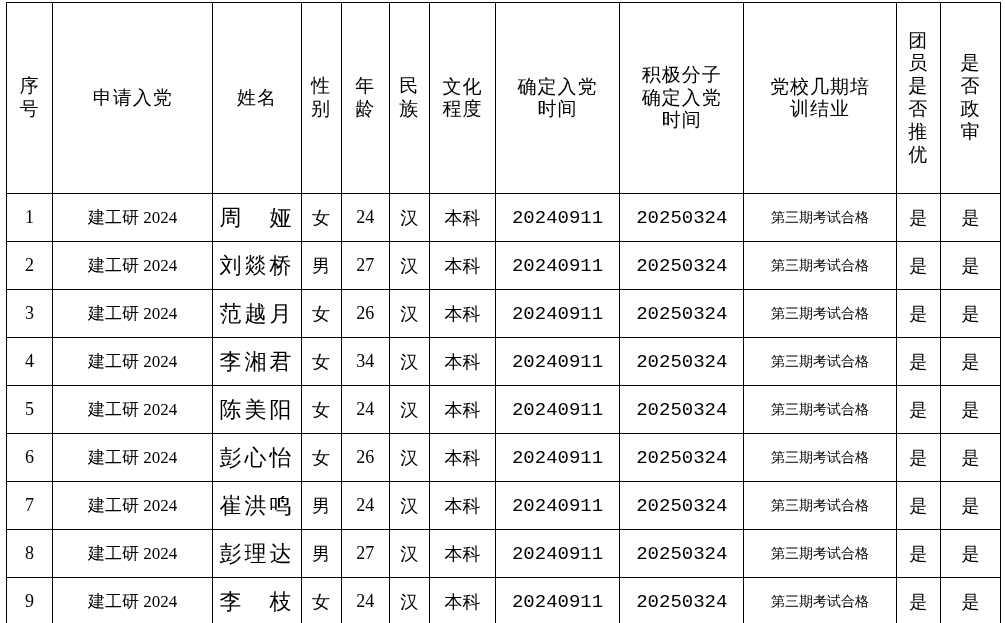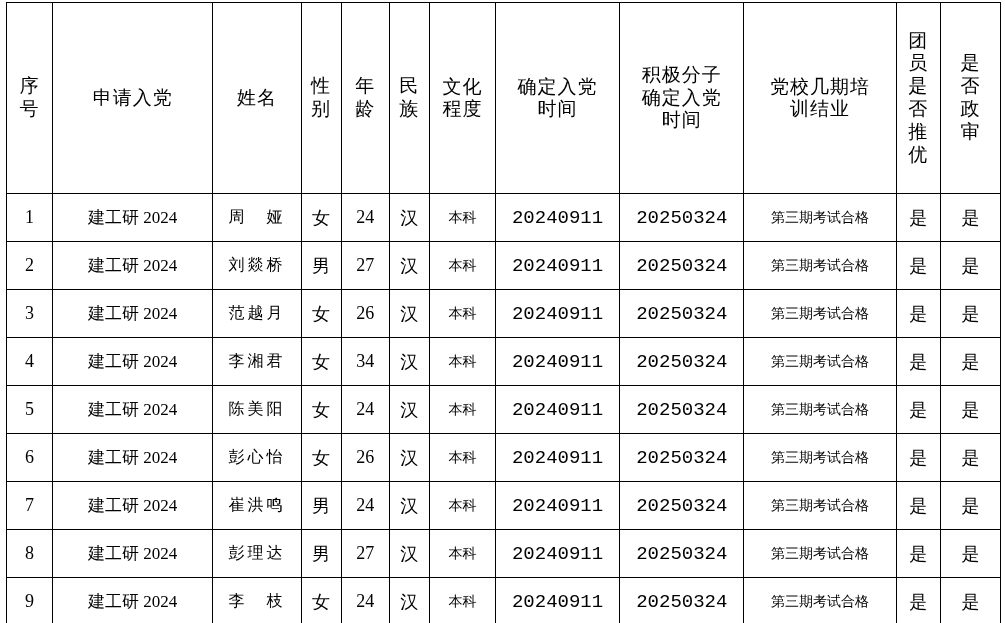--- a/index.html
+++ b/index.html
@@ -57,23 +57,23 @@
   th.three-line .stack span {
     display: block;
   }
   
   tbody td {
     height: 47px;
     font-size: 18px;
   }
   td.num { font-size: 18px; }
   td.cls { font-size: 17px; letter-spacing: 0px; }
-  td.name { font-size: 16px; letter-spacing: 3px; }
+  td.name { font-size: 22px; letter-spacing: 3px; }
   td.sex, td.age, td.nation { font-size: 18px; }
-  td.edu { font-size: 14px; }
+  td.edu { font-size: 18px; }
   td.date { font-size: 19px; font-family: Liberation Mono, monospace; }
   td.train { font-size: 14px; font-family: Liberation Mono, monospace; }
   td.yn { font-size: 18px; }
 
   
   col.c-num    { width: 46px; }
   col.c-class  { width: 160px; }
   col.c-name   { width: 88px; }
   col.c-sex    { width: 40px; }
   col.c-age    { width: 48px; }

